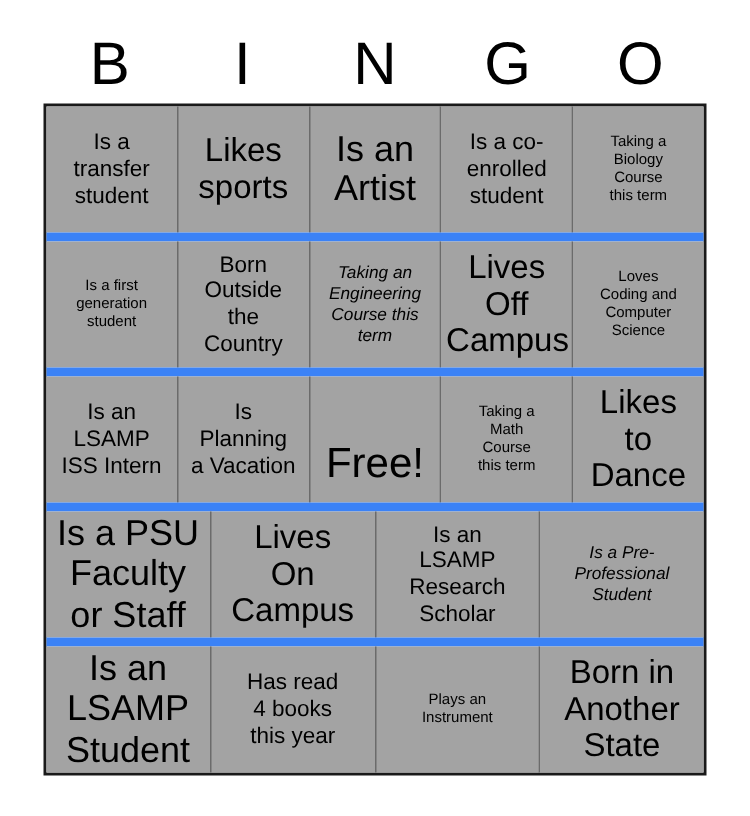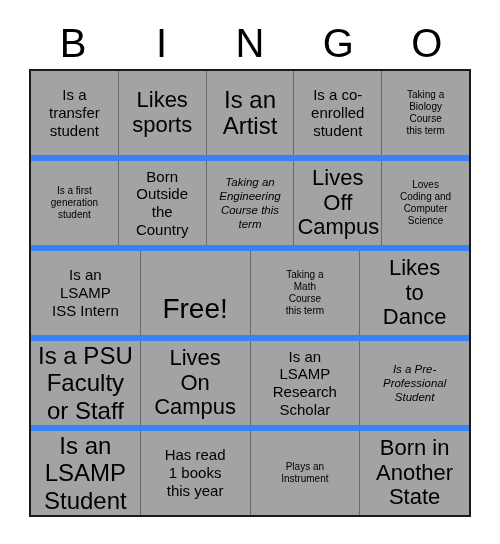--- a/index.html
+++ b/index.html
@@ -168,20 +168,25 @@
         </div>
     </div>
 
     <div class="bingo-row">
       <div class="bingo-cell">
           <span class="cell-text sz-md">Is an
 LSAMP
 ISS Intern</span>
         </div>
       <div class="bingo-cell">
+          <span class="cell-text sz-md">Is
+Planning
+a Vacation</span>
+        </div>
+      <div class="bingo-cell">
           <span class="cell-text sz-free">Free!</span>
         </div>
       <div class="bingo-cell">
           <span class="cell-text sz-sm">Taking a
 Math
 Course
 this term</span>
         </div>
       <div class="bingo-cell">
           <span class="cell-text sz-xl">Likes
@@ -215,21 +220,21 @@
     </div>
 
     <div class="bingo-row">
       <div class="bingo-cell">
           <span class="cell-text sz-lg">Is an
 LSAMP
 Student</span>
         </div>
       <div class="bingo-cell">
           <span class="cell-text sz-md">Has read
-1 books
+4 books
 this year</span>
         </div>
       <div class="bingo-cell">
           <span class="cell-text sz-sm">Plays an
 Instrument</span>
         </div>
       <div class="bingo-cell">
           <span class="cell-text sz-xl">Born in
 Another
 State</span>

